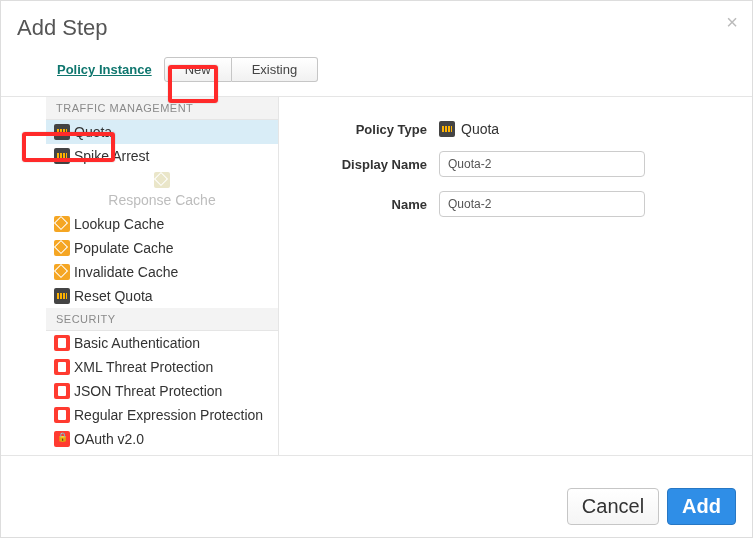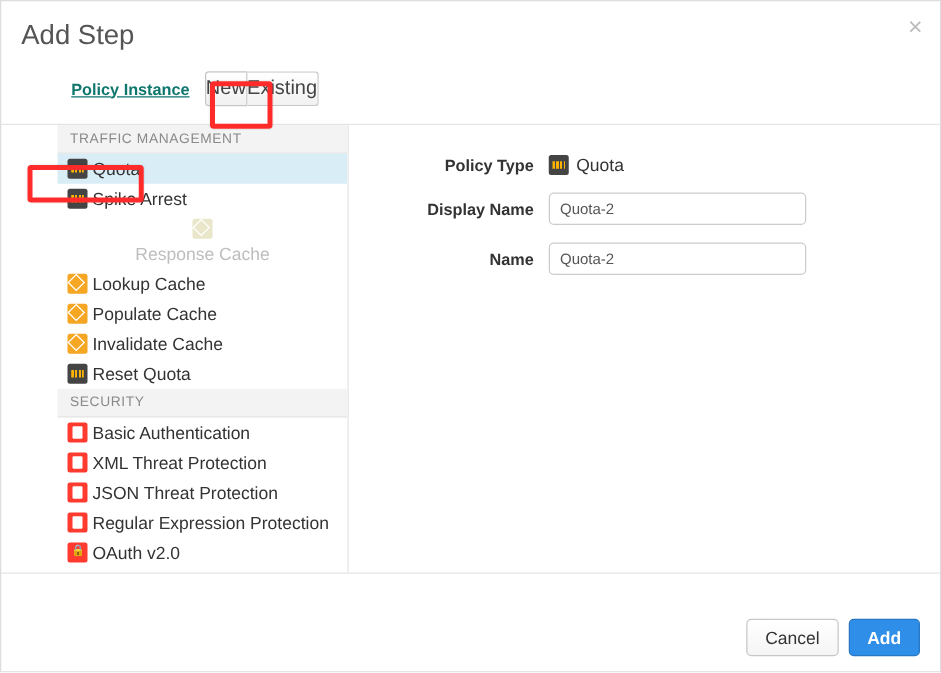--- a/index.html
+++ b/index.html
@@ -4,21 +4,21 @@
 <style>
   * { box-sizing: border-box; margin: 0; padding: 0; }
   body { font-family: "Helvetica Neue", Arial, sans-serif; font-size: 13px; color: #333; background: #fff; }
   .modal { width: 753px; height: 538px; border: 1px solid #ddd; position: relative; background: #fff; }
   .modal-header { padding: 14px 16px 10px; }
   .modal-title { font-size: 22px; font-weight: 400; color: #555; }
   .close-x { position: absolute; top: 10px; right: 14px; font-size: 20px; color: #bbb; cursor: pointer; }
   .policy-instance-row { padding: 6px 16px 14px; display: flex; align-items: center; gap: 8px; }
   .policy-instance-label { font-size: 13px; font-weight: 700; color: #0f766e; margin-left: 40px; margin-right: 4px; text-decoration: underline; }
   .btn-group { display: inline-flex; }
-  .btn-toggle { border: 1px solid #c6c6c6; background: linear-gradient(#fff,#f1f1f1); padding: 4px 0; font-size: 16px; cursor: pointer; color: #444; }
+  .btn-toggle { border: 1px solid #c6c6c6; background: linear-gradient(#fff,#f1f1f1); padding: 4px 20px; font-size: 13px; cursor: pointer; color: #444; }
   .btn-toggle.first { border-radius: 3px 0 0 3px; }
   .btn-toggle.last { border-radius: 0 3px 3px 0; border-left: none; }
   .body-row { display: flex; border-top: 1px solid #e5e5e5; border-bottom: 1px solid #e5e5e5; height: 360px; }
   .left-panel { width: 278px; border-right: 1px solid #e5e5e5; overflow-y: auto; position: relative; padding-left: 45px; }
   .cat-header { background: #f3f3f3; padding: 5px 10px; font-size: 11px; letter-spacing: .5px; color: #8a8a8a; border-bottom: 1px solid #e5e5e5; text-transform: uppercase; }
   .policy-item { display: flex; align-items: center; gap: 4px; padding: 4px 8px; font-size: 14px; color: #333; cursor: pointer; }
   .policy-item.selected { background: #d9edf7; }
   .policy-item.disabled { color: #bdbdbd; flex-direction: column; }
   .p-icon { width: 16px; height: 16px; display: inline-flex; align-items: center; justify-content: center; flex-shrink: 0; border-radius: 2px; }
   .ic-quota { background: #444; }
@@ -30,21 +30,21 @@
   .ic-sec { background: #ff3b30; position: relative; }
   .ic-sec::after { content:""; position:absolute; width:8px; height:10px; background:#fff; border-radius:1px; top:3px; left:4px; }
   .ic-oauth { background: #ff3b30; position:relative; }
   .ic-oauth::after { content:"🔒"; font-size:9px; color:#fff; position:absolute; top:1px; left:3px; }
   .right-panel { flex: 1; padding: 24px 30px; }
   .form-row { display: flex; align-items: center; margin-bottom: 14px; }
   .form-label { width: 130px; text-align: right; font-size: 13px; font-weight: 700; color: #333; padding-right: 12px; }
   .form-val-static { display: inline-flex; align-items: center; gap: 6px; font-size: 14px; color: #333; }
   .form-input { border: 1px solid #ccc; border-radius: 4px; padding: 5px 8px; font-size: 12px; width: 206px; color: #555; }
   .footer { position: absolute; bottom: 0; left: 0; right: 0; padding: 12px 16px; display: flex; justify-content: flex-end; gap: 8px; }
-  .btn { border-radius: 4px; padding: 6px 14px; font-size: 14px; cursor: pointer; }
+  .btn { border-radius: 4px; padding: 6px 14px; font-size: 20px; cursor: pointer; }
   .btn-cancel { background: linear-gradient(#fff,#f5f5f5); border: 1px solid #c6c6c6; color: #333; }
   .btn-add { background: #2f8ee7; border: 1px solid #2777c4; color: #fff; font-weight: 600; }
   .hl { position: absolute; border: 4px solid #ff2a2a; border-radius: 3px; pointer-events: none; box-shadow: 0 0 0 1px rgba(0,0,0,.05); }
   .hl-new { top: 64px; left: 167px; width: 50px; height: 38px; }
   .hl-quota { top: 131px; left: 21px; width: 93px; height: 30px; }
   
   .left-panel::-webkit-scrollbar { width: 8px; }
   .left-panel::-webkit-scrollbar-thumb { background: #d0d0d0; border-radius: 4px; }
 </style>
 </head>

